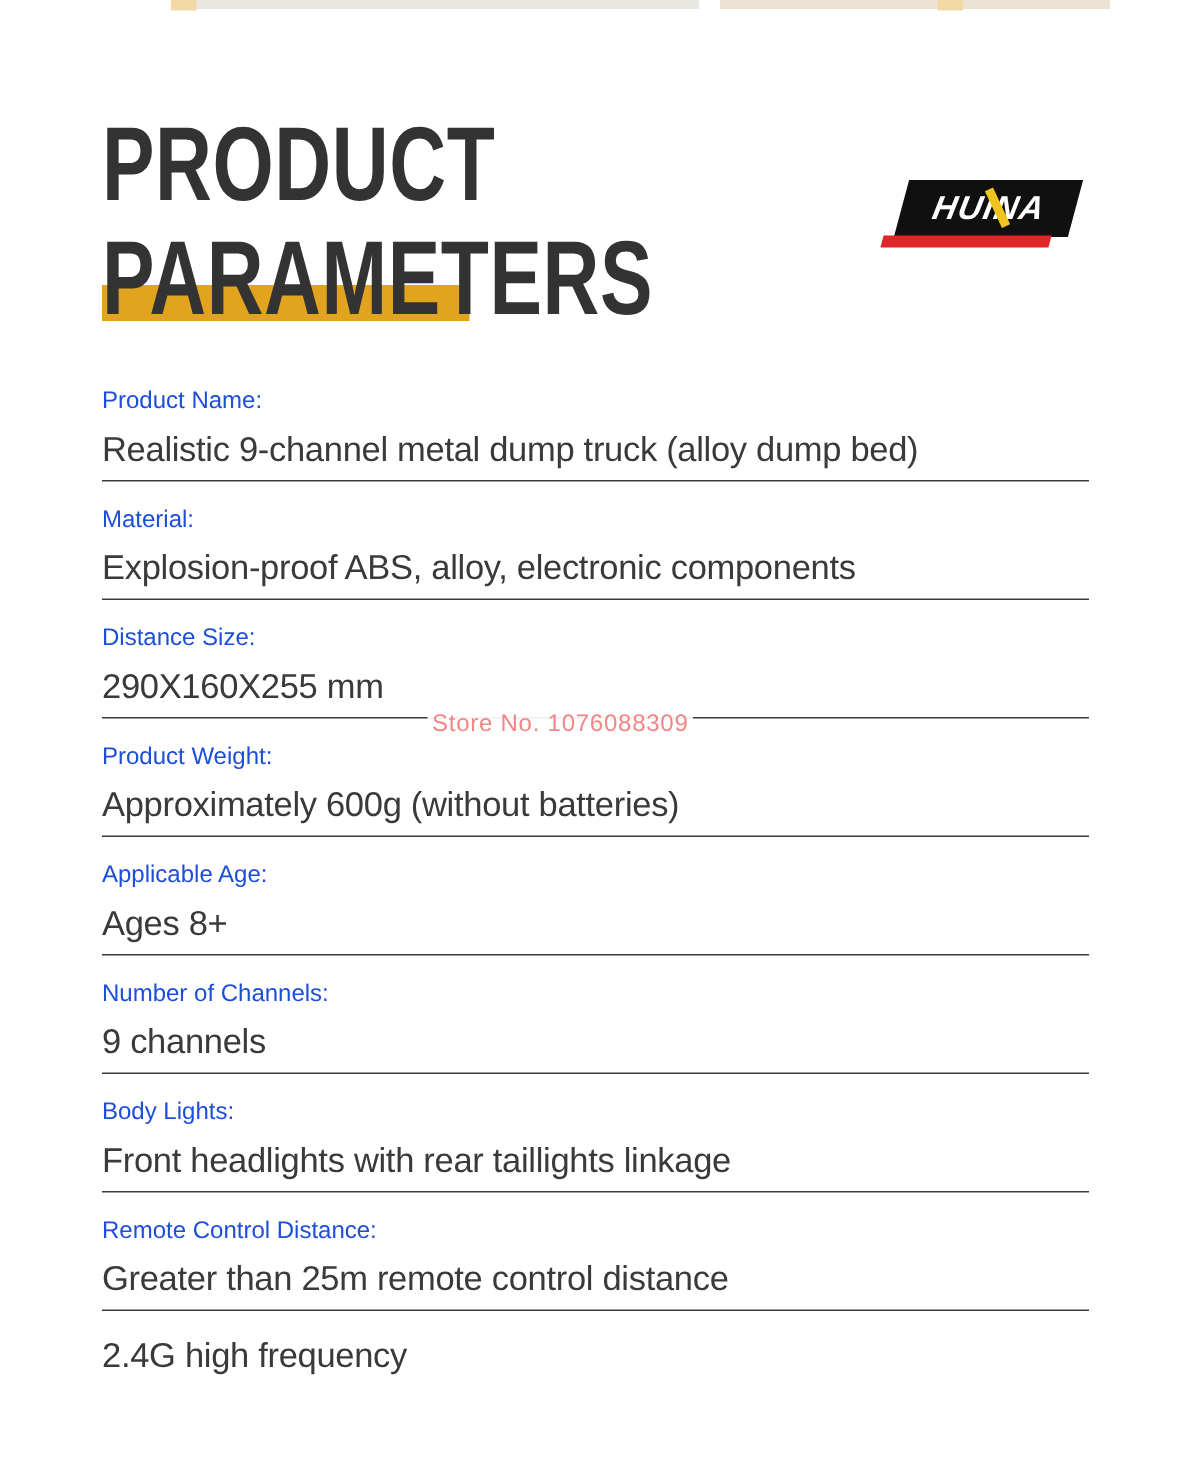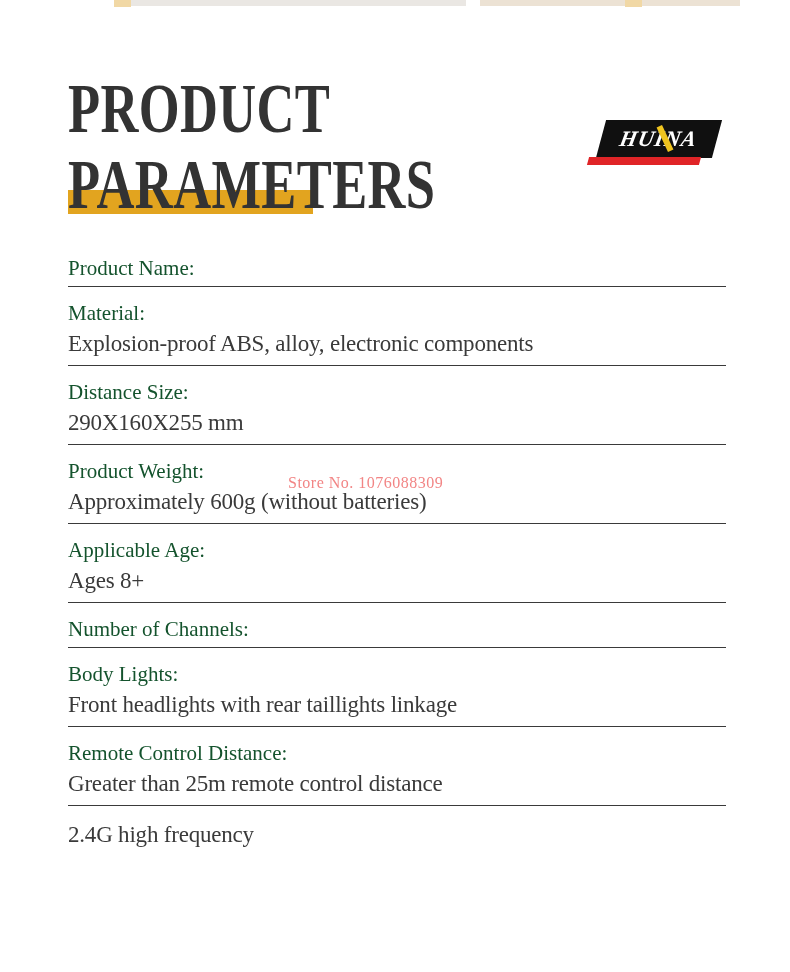--- a/index.html
+++ b/index.html
@@ -8,21 +8,21 @@
     --logo-yellow:#efc41f;
     --text-dark:#333333;
     --divider:#3a3a3a;
     --watermark-pink:#f28585;
     --banner-gray:#eae7e3;
     --banner-warm:#ece2d4;
     --banner-gold:#f1d8a5;
   }
   html,body{margin:0;padding:0;background:#ffffff;}
   body{width:790px;height:972px;font-family:"Liberation Sans",sans-serif;overflow:hidden;}
-  .page{position:relative;width:790px;height:972px;background:#ffffff;overflow:hidden;font-family:Liberation Serif, serif;}
+  .page{position:relative;width:790px;height:972px;background:#ffffff;overflow:hidden;}
 
   
   .strip-seg{position:absolute;top:0;}
   .seg-left{left:114px;width:352px;height:6px;background:var(--banner-gray);}
   .seg-right{left:480px;width:260px;height:6px;background:var(--banner-warm);}
   .gold-left{left:114px;width:17px;height:7px;background:var(--banner-gold);}
   .gold-right{left:625px;width:17px;height:7px;background:var(--banner-gold);}
 
   
   .title-line{position:absolute;left:68px;margin:0;font-weight:700;color:var(--text-dark);
@@ -37,21 +37,21 @@
     transform:skewX(-15deg);display:flex;align-items:center;justify-content:center;}
   .logo-text{color:#ffffff;font-style:italic;font-weight:700;font-size:22px;letter-spacing:1px;transform:skewX(4deg);}
   .logo-n-accent{position:absolute;left:77px;top:10px;width:6px;height:27px;background:var(--logo-yellow);
     transform:rotate(-25deg);z-index:3;}
   .logo-red{position:absolute;left:3px;top:42px;width:112px;height:8px;background:var(--logo-red);transform:skewX(-15deg);}
 
   
   .params{position:absolute;left:68px;top:242px;width:658px;}
   .param-row{padding:12px 0 4px 0;border-bottom:1.5px solid var(--divider);}
   .param-row:last-child{border-bottom:none;}
-  .param-label{font-size:21px;line-height:28px;color:#14532d;}
+  .param-label{font-size:16px;line-height:28px;color:#1d4ed8;}
   .param-value{font-size:23px;line-height:34px;color:#3a3a3a;letter-spacing:-.2px;white-space:nowrap;}
 
   
   .watermark{position:absolute;left:285px;top:474px;font-size:16px;letter-spacing:.5px;
     color:var(--watermark-pink);background:rgba(255,255,255,.92);padding:0 3px;z-index:5;white-space:nowrap;}
 </style>
 </head>
 <body>
 
 <div class="page">
@@ -69,20 +69,21 @@
     <div class="logo-black">
       <span class="logo-text">HUINA</span>
     </div>
     <span class="logo-n-accent"></span>
     <div class="logo-red"></div>
   </div>
 
   <div class="params">
   <div class="param-row">
     <div class="param-label">Product Name:</div>
+    <div class="param-value">Realistic 9-channel metal dump truck (alloy dump bed)</div>
   </div>
 
   <div class="param-row">
     <div class="param-label">Material:</div>
     <div class="param-value">Explosion-proof ABS, alloy, electronic components</div>
   </div>
 
   <div class="param-row">
     <div class="param-label">Distance Size:</div>
     <div class="param-value">290X160X255 mm</div>
@@ -93,20 +94,21 @@
     <div class="param-value">Approximately 600g (without batteries)</div>
   </div>
 
   <div class="param-row">
     <div class="param-label">Applicable Age:</div>
     <div class="param-value">Ages 8+</div>
   </div>
 
   <div class="param-row">
     <div class="param-label">Number of Channels:</div>
+    <div class="param-value">9 channels</div>
   </div>
 
   <div class="param-row">
     <div class="param-label">Body Lights:</div>
     <div class="param-value">Front headlights with rear taillights linkage</div>
   </div>
 
   <div class="param-row">
     <div class="param-label">Remote Control Distance:</div>
     <div class="param-value">Greater than 25m remote control distance</div>

